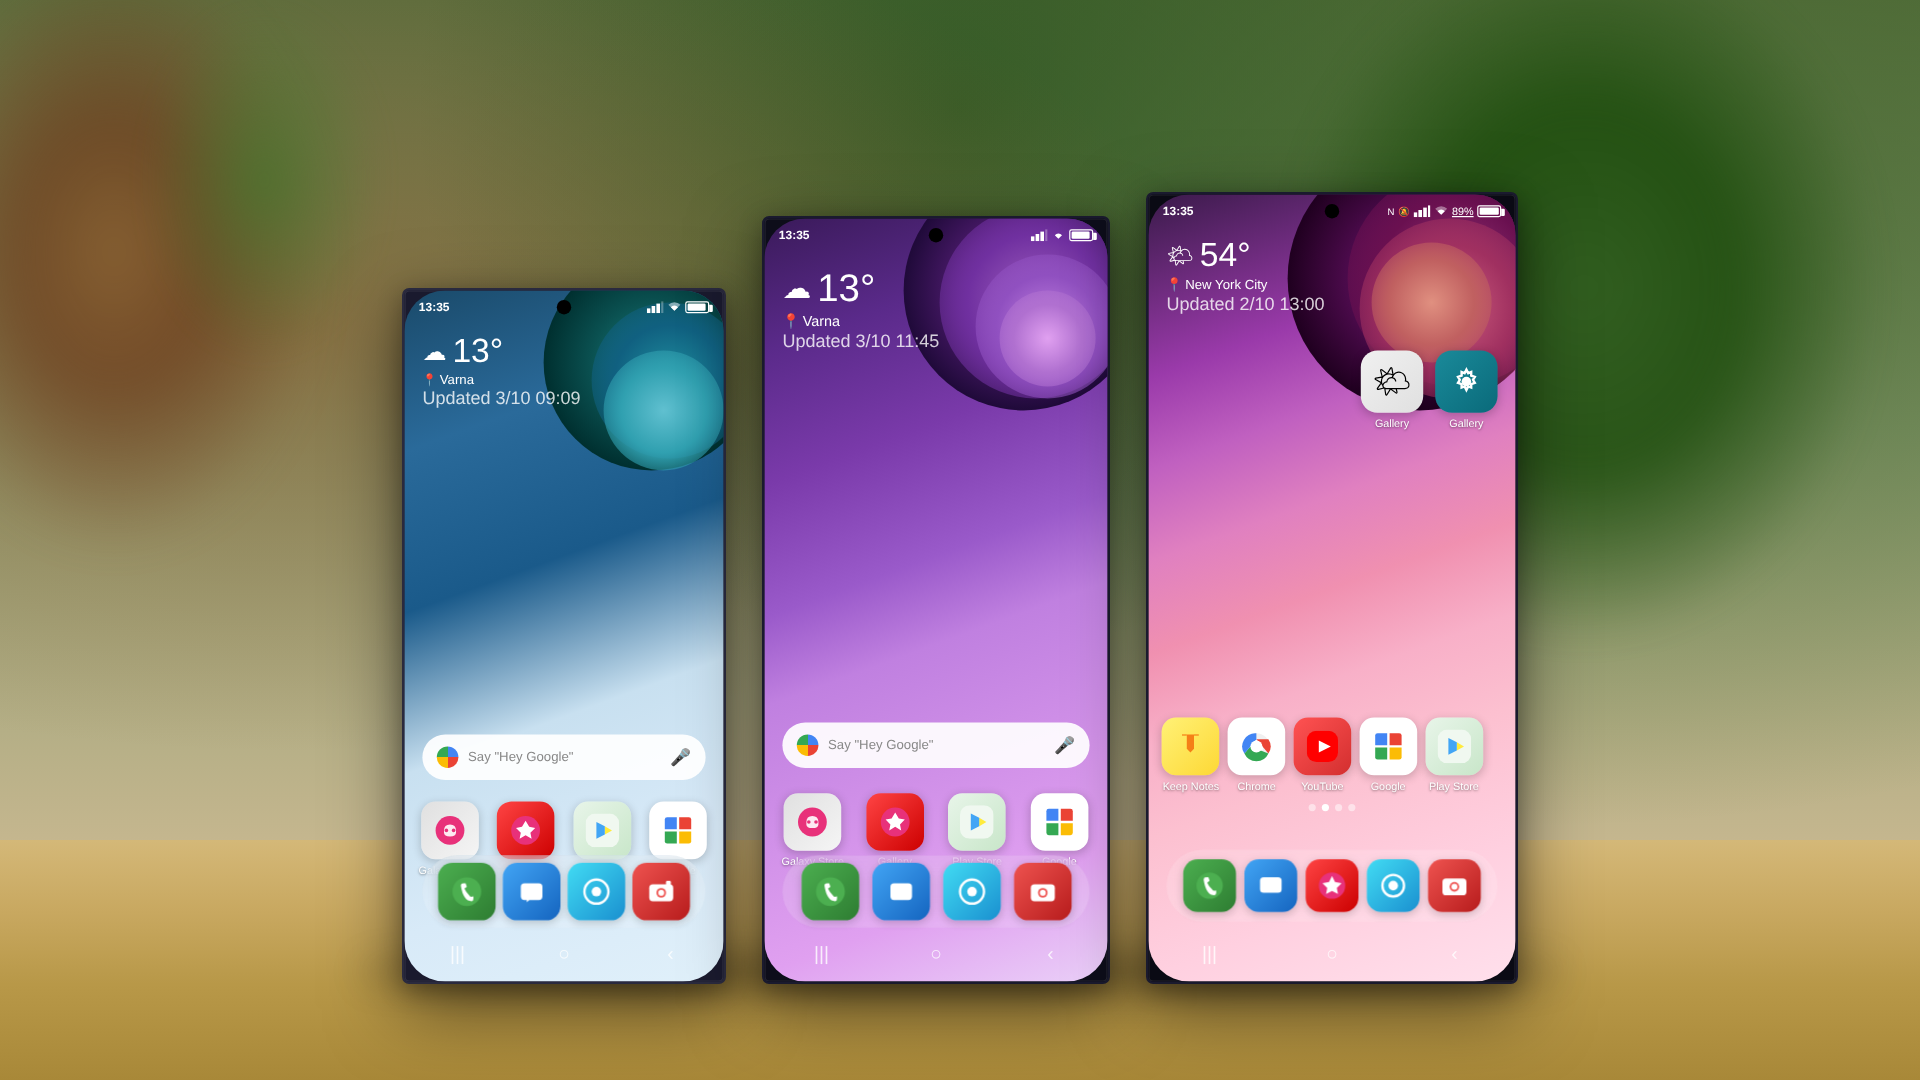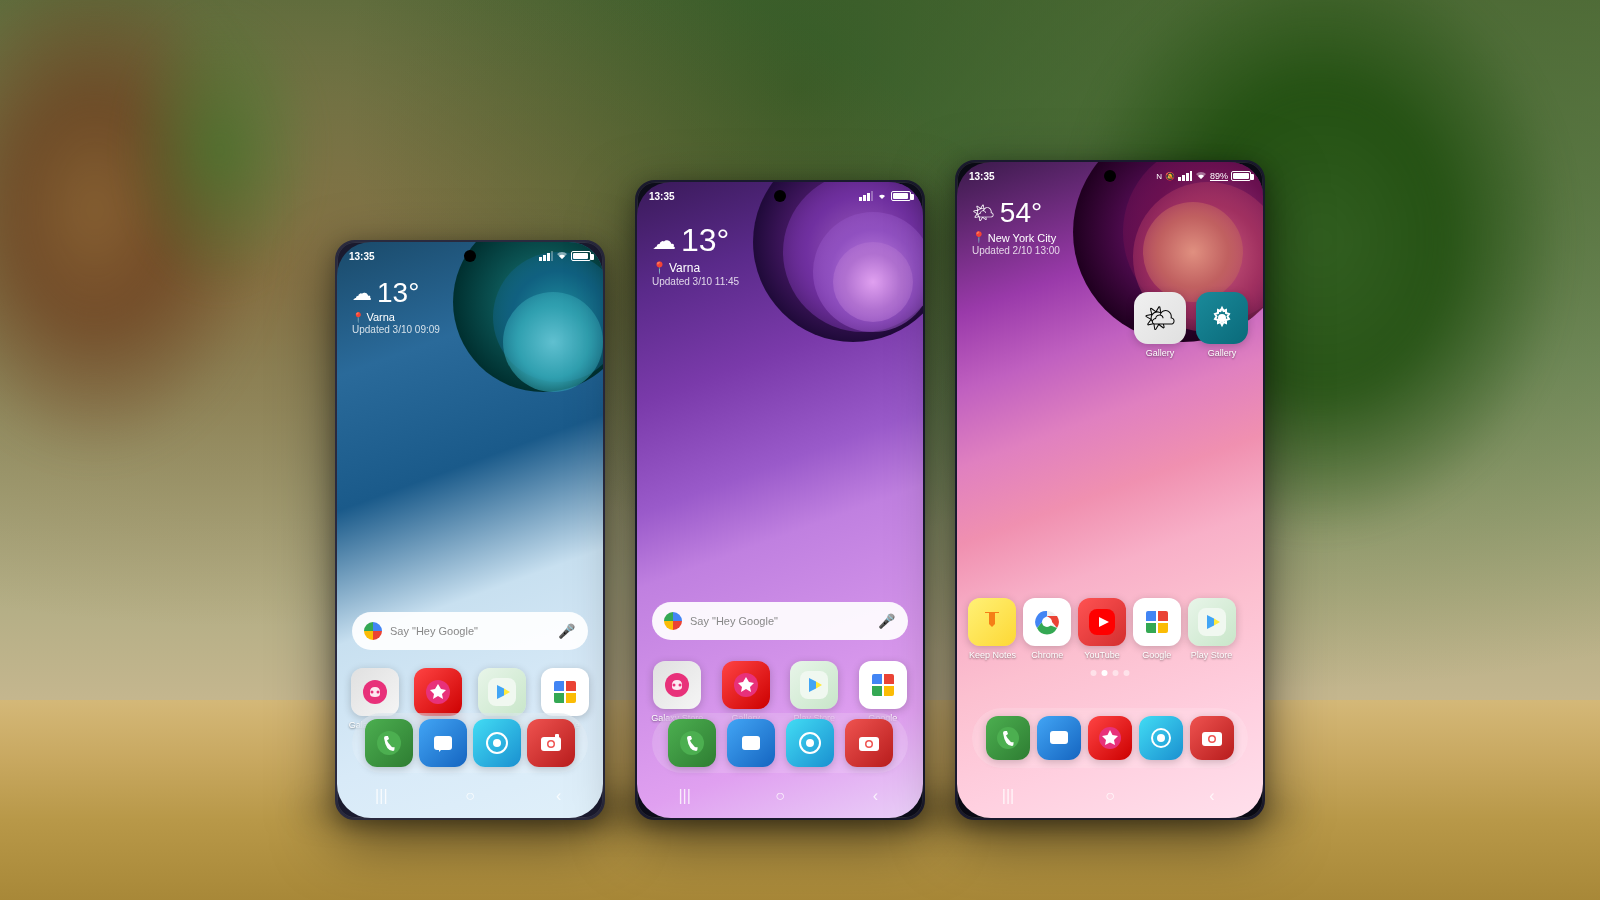--- a/index.html
+++ b/index.html
@@ -47,21 +47,21 @@
       left: 50%;
       transform: translateX(-50%);
       display: flex;
       align-items: flex-end;
       gap: 30px;
     }
 
     
     .phone {
       position: relative;
-      border-radius: 20px;
+      border-radius: 6px;
       overflow: hidden;
       box-shadow:
         0 20px 60px rgba(0,0,0,0.5),
         0 5px 20px rgba(0,0,0,0.3),
         inset 0 0 0 1px rgba(255,255,255,0.1);
     }
 
     .phone-left {
       width: 270px;
       height: 580px;
@@ -189,21 +189,21 @@
 
     .weather-location {
       font-size: 11px;
       display: flex;
       align-items: center;
       gap: 2px;
       margin-top: 2px;
     }
 
     .weather-updated {
-      font-size: 10px;
+      font-size: 15px;
       opacity: 0.8;
       margin-top: 1px;
     }
 
     
     .search-bar {
       position: absolute;
       left: 15px;
       right: 15px;
       height: 38px;

